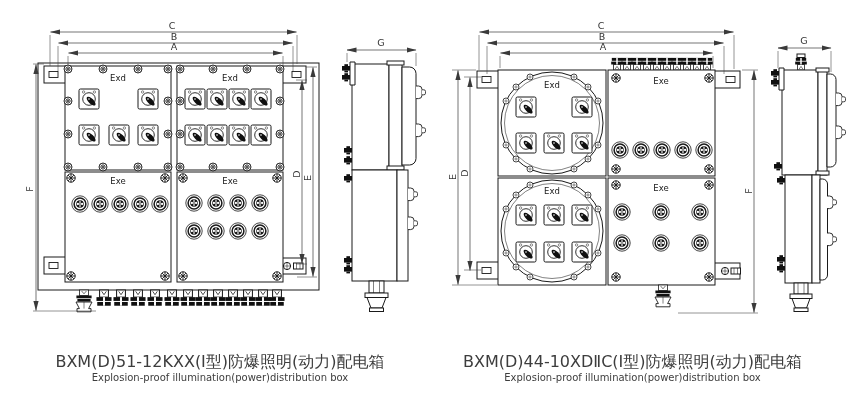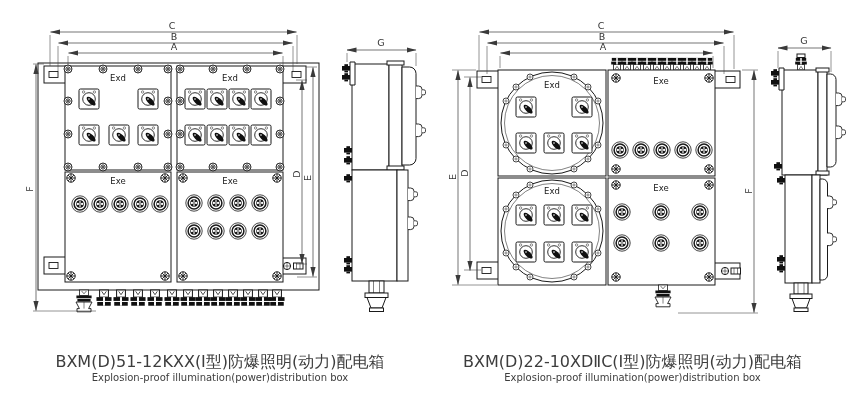--- a/index.html
+++ b/index.html
@@ -414,16 +414,16 @@
     <rect x="794" y="308" width="14" height="3.5" class="lnf" stroke-width="0.9"></rect>
   </g>
 </g>
 </svg>
 
 <div class="caption" style="left:30px;top:353px;width:380px;">
   <div class="cap-cn">BXM(D)51-12KXX(I型)防爆照明(动力)配电箱</div>
   <div class="cap-en">Explosion-proof illumination(power)distribution box</div>
 </div>
 <div class="caption" style="left:440px;top:353px;width:385px;">
-  <div class="cap-cn">BXM(D)22-10XDⅡC(I型)防爆照明(动力)配电箱</div>
+  <div class="cap-cn">BXM(D)44-10XDⅡC(I型)防爆照明(动力)配电箱</div>
   <div class="cap-en">Explosion-proof illumination(power)distribution box</div>
 </div>
 </div>
 
 </body></html>

